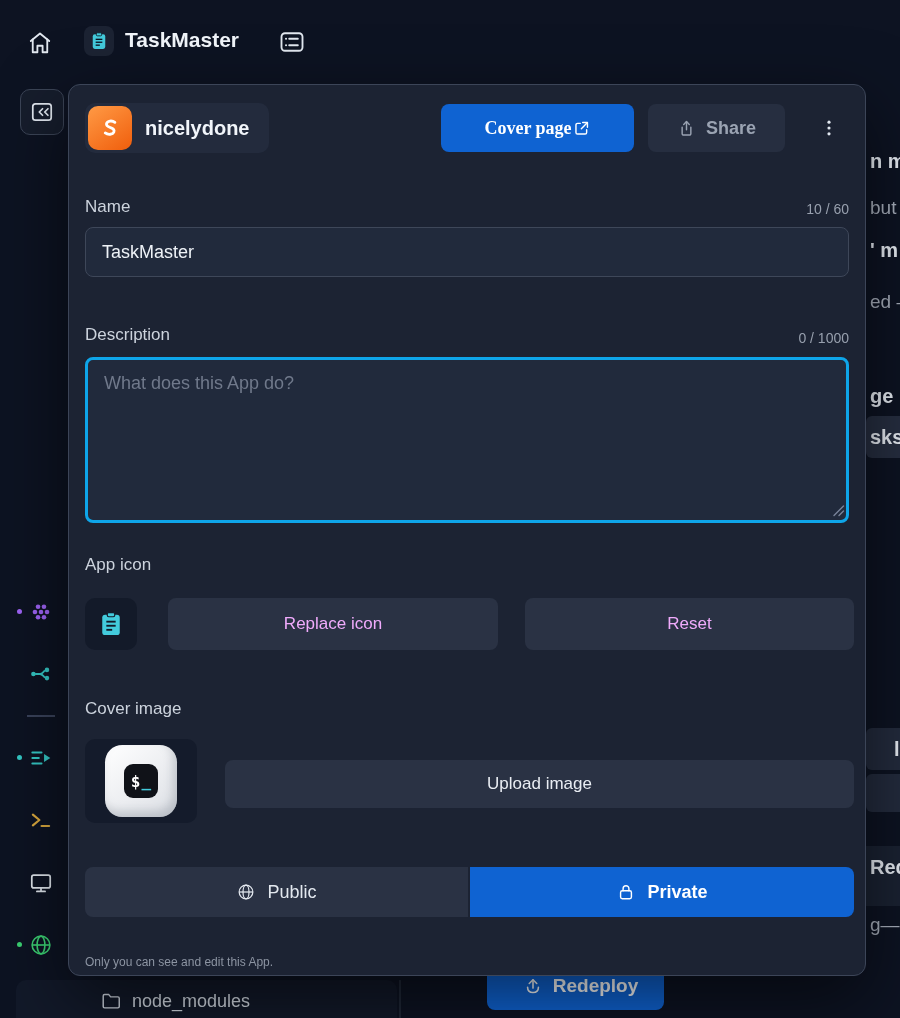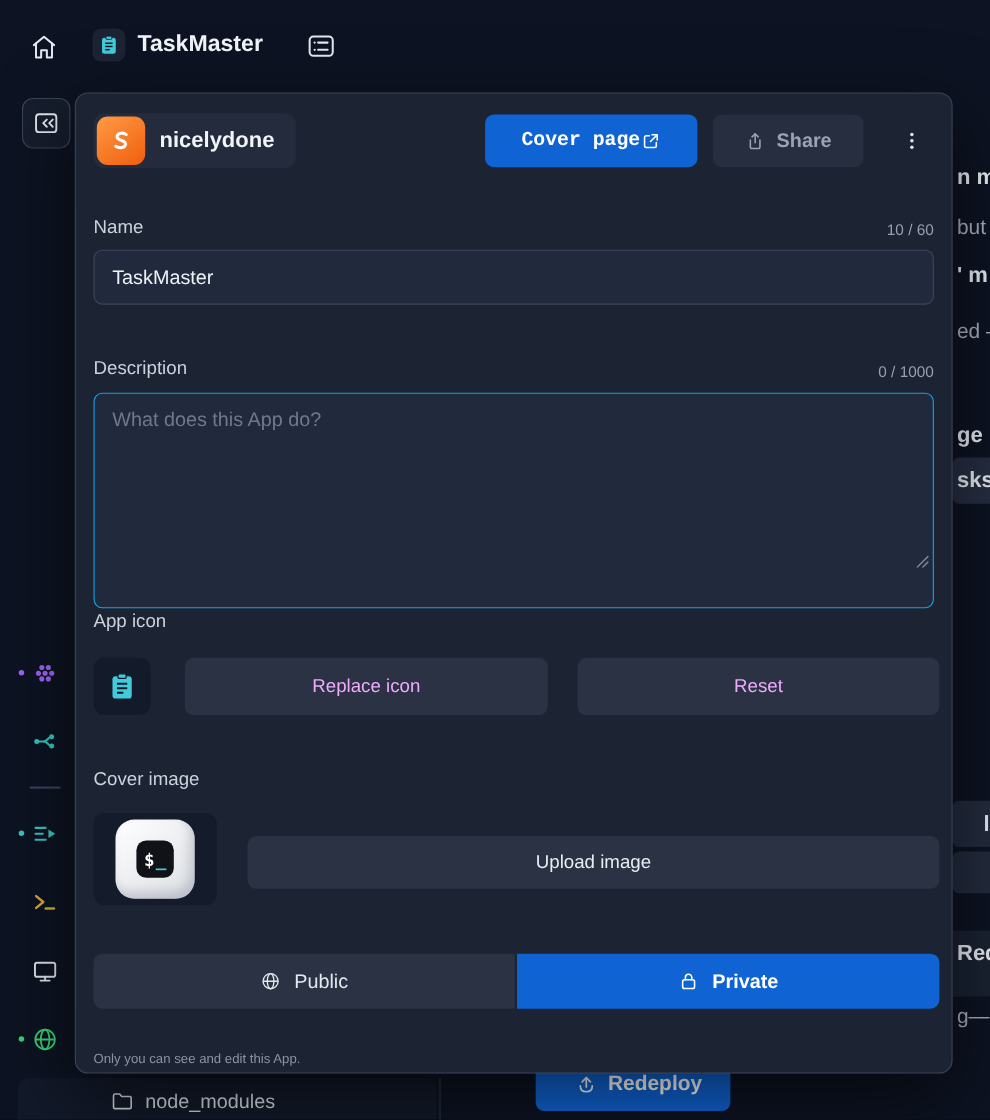--- a/index.html
+++ b/index.html
@@ -33,30 +33,30 @@
   .v-divider { position:absolute; left:399px; top:980px; width:2px; height:38px; background:#1f2736; }
   .redeploy-btn { position:absolute; left:487px; top:962px; width:177px; height:48px; background:#0f63d2; border:none; border-radius:8px; display:flex; align-items:center; justify-content:center; gap:10px; color:#fff; font-size:19px; font-weight:600; cursor:pointer; z-index:5; font-family:"Liberation Sans", sans-serif;padding-left:10px; }
 
   
   .modal { position:absolute; left:68px; top:84px; width:798px; height:892px; background:#1c2333; border:1px solid #3c4558; border-radius:12px; box-shadow:0 24px 70px rgba(0,0,0,.55); z-index:10; }
 
   .ws-chip { position:absolute; left:16px; top:18px; height:50px; background:#232b3d; border-radius:10px; display:flex; align-items:center; gap:13px; padding:0 20px 0 3px; }
   .ws-avatar { width:44px; height:44px; border-radius:10px; background:linear-gradient(145deg,#ff9a45,#f05e0c); display:flex; align-items:center; justify-content:center; }
   .ws-name { font-size:20px; font-weight:600; color:#f1f5fa; }
 
-  .cover-page-btn { position:absolute; left:372px; top:19px; width:193px; height:48px; background:#0f63d2; border:none; border-radius:8px; display:flex; align-items:center; justify-content:center; color:#fff; font-size:18px; font-weight:600; cursor:pointer; font-family:Liberation Mono, monospace; }
+  .cover-page-btn { position:absolute; left:372px; top:19px; width:193px; height:48px; background:#0f63d2; border:none; border-radius:8px; display:flex; align-items:center; justify-content:center; color:#fff; font-size:18px; font-weight:600; cursor:pointer; font-family:Liberation Serif, serif; }
   .share-btn { position:absolute; left:579px; top:19px; width:137px; height:48px; background:#262e40; border:none; border-radius:8px; display:flex; align-items:center; justify-content:center; gap:10px; color:#9aa3b2; font-size:18px; font-weight:600; cursor:pointer; font-family:"Liberation Sans", sans-serif; }
   .kebab-btn { position:absolute; left:740px; top:23px; width:40px; height:40px; background:none; border:none; display:flex; align-items:center; justify-content:center; cursor:pointer; }
 
   .fld-label { position:absolute; left:16px; font-size:17px; color:#ccd3dd; }
   .fld-counter { position:absolute; right:16px; font-size:14px; color:#98a0ae; }
 
   .name-input { position:absolute; left:16px; right:16px; top:142px; height:50px; background:#212a3c; border:1px solid #3e4759; border-radius:8px; padding:0 16px; font-size:18px; color:#eef2f7; font-family:"Liberation Sans", sans-serif; }
 
-  .desc-area { position:absolute; left:16px; right:16px; top:272px; height:196px; background:#212a3c; border:1px solid #0ea5e9; border-radius:8px; padding:13px 16px; font-size:18px; color:#eef2f7; font-family:"Liberation Sans", sans-serif; resize:none; }
+  .desc-area { position:absolute; left:16px; right:16px; top:272px; height:166px; background:#212a3c; border:3px solid #0ea5e9; border-radius:8px; padding:13px 16px; font-size:18px; color:#eef2f7; font-family:"Liberation Sans", sans-serif; resize:none; }
   .desc-area::placeholder { color:#70798b; }
   .resize-handle { position:absolute; right:20px; top:419px; }
 
   .appicon-thumb { position:absolute; left:16px; top:513px; width:52px; height:52px; background:#131a29; border-radius:10px; display:flex; align-items:center; justify-content:center; }
   .ghost-btn { position:absolute; height:52px; top:513px; background:#2a3244; border:none; border-radius:8px; color:#f0abfc; font-size:17px; display:flex; align-items:center; justify-content:center; cursor:pointer; font-family:"Liberation Sans", sans-serif; }
   .replace-btn { left:99px; width:330px; }
   .reset-btn { left:456px; width:329px; }
 
   .cover-thumb { position:absolute; left:16px; top:654px; width:112px; height:84px; background:#141b2b; border-radius:10px; display:flex; align-items:center; justify-content:center; overflow:hidden; }
   .cover-cube { width:72px; height:72px; background:linear-gradient(140deg,#ffffff,#dcdfe5); border-radius:24%; display:flex; align-items:center; justify-content:center; box-shadow:inset -4px -6px 10px rgba(120,128,140,.35); }

